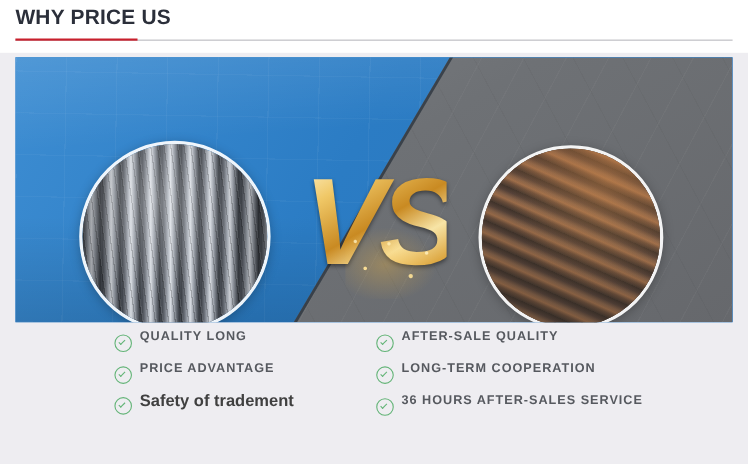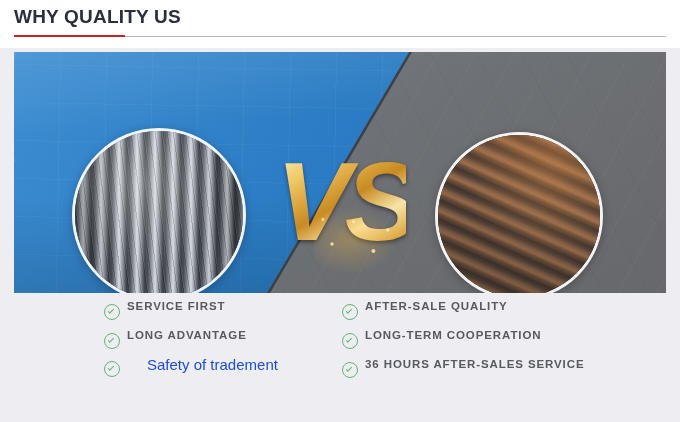--- a/index.html
+++ b/index.html
@@ -140,30 +140,30 @@
   }
   .frow .tick:after{
     content:"";position:absolute;left:3px;top:4.2px;
     width:5px;height:2.4px;border-left:1.5px solid #63b477;border-bottom:1.5px solid #63b477;
     transform:rotate(-45deg);
   }
   .frow .ftext{
     position:absolute;left:23px;top:0;
     font-size:11.5px;font-weight:bold;letter-spacing:.9px;color:#56595f;white-space:nowrap;
   }
-  .frow.big .ftext{font-size:15px;font-weight:normal;letter-spacing:0;color:#1d4ed8;top:-2px;margin-left:20px;}
+  .frow.big .ftext{font-size:15px;font-weight:bold;letter-spacing:0;color:#404040;top:-2px;}
   .frow.big .tick{top:3px;}
 </style>
 </head>
 <body>
 
 <div class="page">
 
   <div class="header">
-    <div class="header-title">WHY QUALITY US</div>
+    <div class="header-title">WHY PRICE US</div>
     <div class="rule-gray"></div>
     <div class="rule-red"></div>
   </div>
 
   <div class="body-bg"></div>
 
   <div class="panel">
     <div class="blue-tex"></div>
     <div class="blue-persp"></div>
     <div class="gray-half"></div>
@@ -185,25 +185,25 @@
     <div class="vs">VS</div>
     <div class="vs-spark"></div>
 
   </div>
 
   <div class="features">
 
     <div class="fcol fcol-left">
       <div class="frow">
         <span class="tick"></span>
-        <span class="ftext">SERVICE FIRST</span>
-      </div>
-      <div class="frow">
-        <span class="tick"></span>
-        <span class="ftext">LONG ADVANTAGE</span>
+        <span class="ftext">QUALITY LONG</span>
+      </div>
+      <div class="frow">
+        <span class="tick"></span>
+        <span class="ftext">PRICE ADVANTAGE</span>
       </div>
       <div class="frow big">
         <span class="tick"></span>
         <span class="ftext">Safety of tradement</span>
       </div>
     </div>
 
     <div class="fcol fcol-right">
       <div class="frow">
         <span class="tick"></span>

